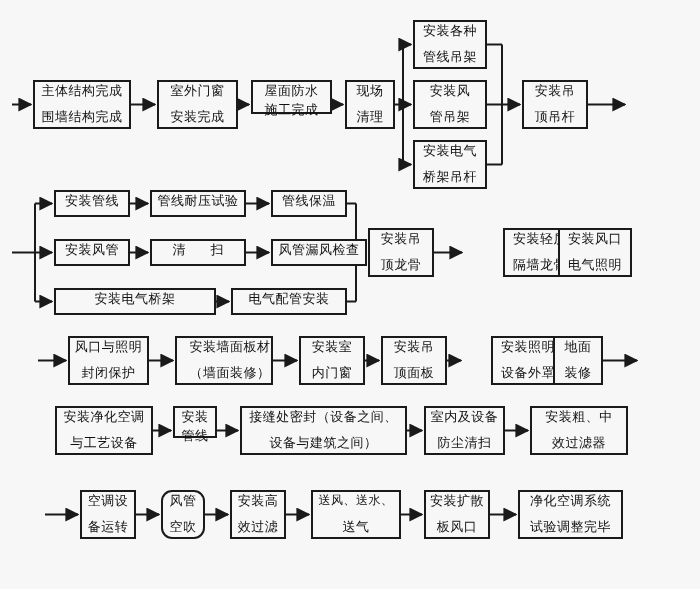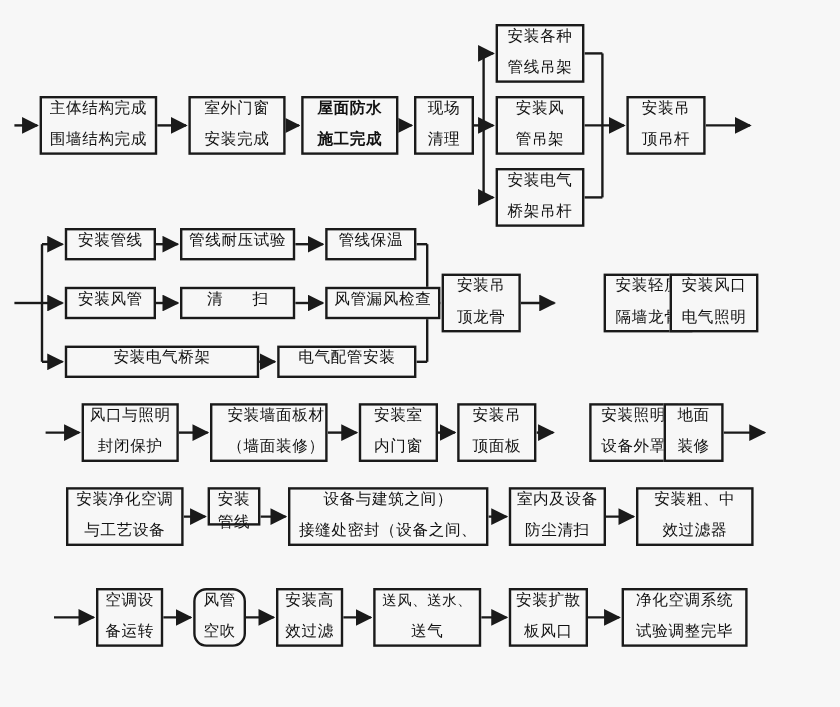--- a/index.html
+++ b/index.html
@@ -119,21 +119,21 @@
 
   <div id="nodes">
       <div class="node" style="left: 33px; top: 80px; width: 98px; height: 49px;">
         <span class="ln">主体结构完成</span>
         <span class="ln">围墙结构完成</span>
       </div>
       <div class="node" style="left: 157px; top: 80px; width: 81px; height: 49px;">
         <span class="ln">室外门窗</span>
         <span class="ln">安装完成</span>
       </div>
-      <div class="node" style="left: 251px; top: 80px; width: 81px; height: 49px; font-weight: bold;">
+      <div class="node" style="left: 251px; top: 80px; width: 81px; height: 34px;">
         <span class="ln">屋面防水</span>
         <span class="ln">施工完成</span>
       </div>
       <div class="node" style="left: 345px; top: 80px; width: 50px; height: 49px;">
         <span class="ln">现场</span>
         <span class="ln">清理</span>
       </div>
       <div class="node" style="left: 413px; top: 20px; width: 74px; height: 49px;">
         <span class="ln">安装各种</span>
         <span class="ln">管线吊架</span>
@@ -212,22 +212,22 @@
       </div>
       <div class="node" style="left: 55px; top: 406px; width: 98px; height: 49px;">
         <span class="ln">安装净化空调</span>
         <span class="ln">与工艺设备</span>
       </div>
       <div class="node" style="left: 173px; top: 406px; width: 44px; height: 32px;">
         <span class="ln">安装</span>
         <span class="ln">管线</span>
       </div>
       <div class="node" style="left: 240px; top: 406px; width: 167px; height: 49px;">
+        <span class="ln">接缝处密封（设备之间、</span>
         <span class="ln">设备与建筑之间）</span>
-        <span class="ln">接缝处密封（设备之间、</span>
       </div>
       <div class="node" style="left: 424px; top: 406px; width: 81px; height: 49px;">
         <span class="ln">室内及设备</span>
         <span class="ln">防尘清扫</span>
       </div>
       <div class="node" style="left: 530px; top: 406px; width: 98px; height: 49px;">
         <span class="ln">安装粗、中</span>
         <span class="ln">效过滤器</span>
       </div>
       <div class="node" style="left: 80px; top: 490px; width: 56px; height: 49px;">

